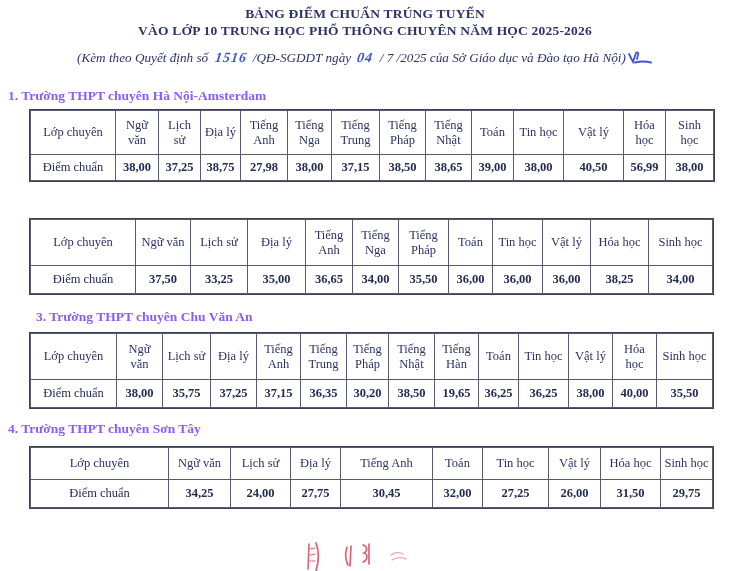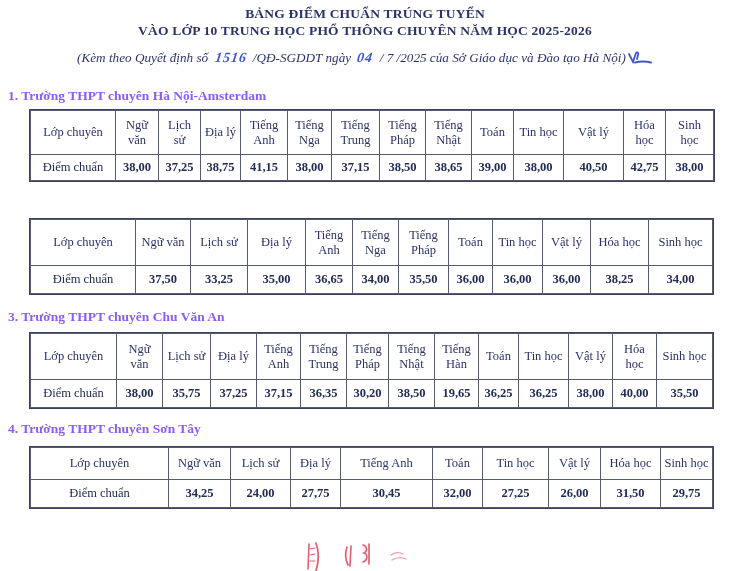--- a/index.html
+++ b/index.html
@@ -65,21 +65,21 @@
     <span class="hand">1516</span>
     <span>/QĐ-SGDDT ngày</span>
     <span class="hand">04</span>
     <span>/ 7 /2025 của Sở Giáo dục và Đào tạo Hà Nội)</span><span class="sig-mark"><svg width="26" height="14" viewBox="0 0 26 14">
           <path d="M2 3 L6 11 L9 2 C10 0.5 12 1.5 11 4 L10 8" stroke="#3f57c6" stroke-width="1.8" fill="none" stroke-linecap="round"></path>
           <path d="M8 11.5 C14 10 20 10.5 24 11.5" stroke="#3f57c6" stroke-width="2" fill="none" stroke-linecap="round"></path>
         </svg></span>
   </div>
 
   <div class="abs section-heading" style="top:88px;">1. Trường THPT chuyên Hà Nội-Amsterdam</div>
-  <div class="abs section-heading" style="top:309px;">3. Trường THPT chuyên Chu Văn An</div>
+  <div class="abs section-heading" style="top:309px;margin-left:28px;">3. Trường THPT chuyên Chu Văn An</div>
   <div class="abs section-heading" style="top:421px;">4. Trường THPT chuyên Sơn Tây</div>
 
   <div class="abs" style="left:30px;top:110px;">
     <table class="score">
         <colgroup>
           <col style="width: 85px;">
           <col style="width: 43px;">
           <col style="width: 42px;">
           <col style="width: 40px;">
           <col style="width: 47px;">
@@ -110,29 +110,29 @@
             <th>Hóa học</th>
             <th>Sinh học</th>
           </tr>
         </thead>
         <tbody>
           <tr style="height: 26px;">
             <td class="rowlabel">Điểm chuẩn</td>
             <td class="val">38,00</td>
             <td class="val">37,25</td>
             <td class="val">38,75</td>
-            <td class="val">41,15</td>
+            <td class="val">27,98</td>
             <td class="val">38,00</td>
             <td class="val">37,15</td>
             <td class="val">38,50</td>
             <td class="val">38,65</td>
             <td class="val">39,00</td>
             <td class="val">38,00</td>
             <td class="val">40,50</td>
-            <td class="val">42,75</td>
+            <td class="val">56,99</td>
             <td class="val">38,00</td>
           </tr>
         </tbody>
       </table>
   </div>
   <div class="abs" style="left:30px;top:219px;">
     <table class="score">
         <colgroup>
           <col style="width: 105px;">
           <col style="width: 55px;">

